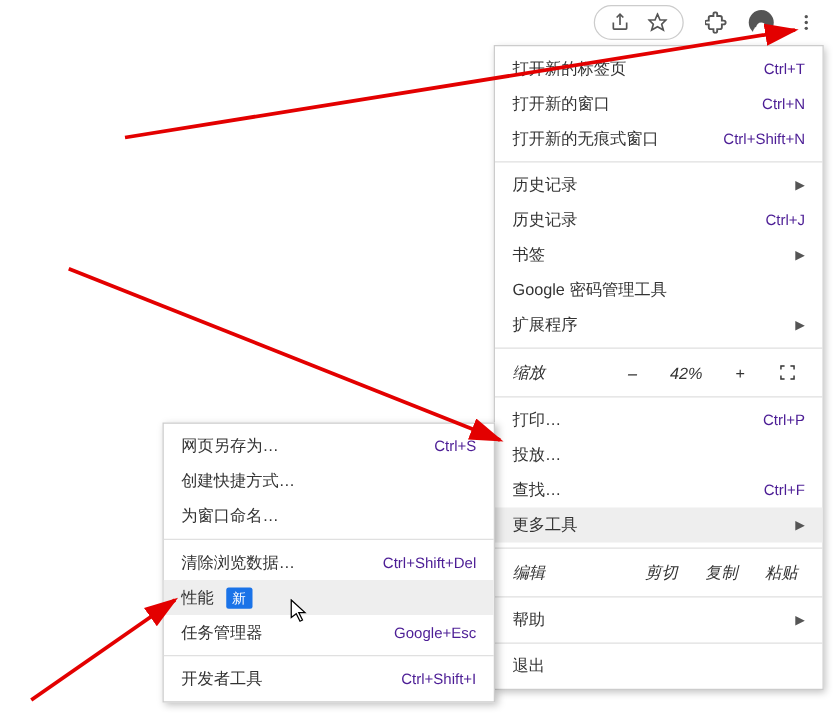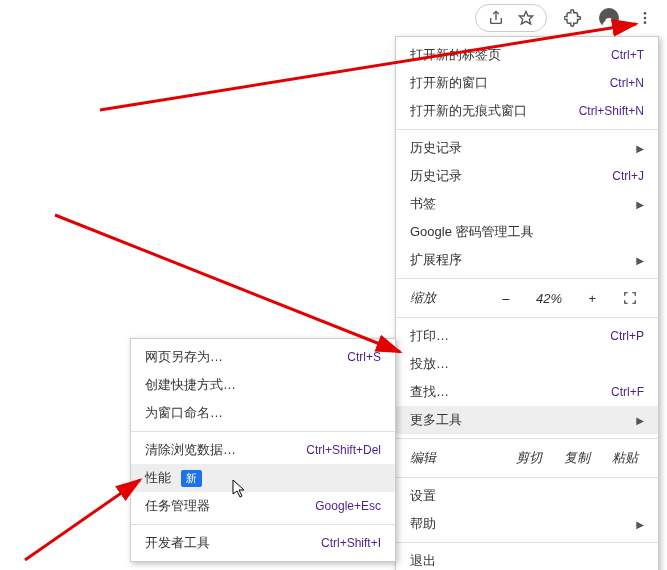--- a/index.html
+++ b/index.html
@@ -217,23 +217,20 @@
   </div>
   <div class="menu-sep"></div>
   <div class="edit-row">
     <span class="label">编辑</span>
     <span class="edit-btn">剪切</span>
     <span class="edit-btn">复制</span>
     <span class="edit-btn">粘贴</span>
   </div>
   <div class="menu-sep"></div>
   <div class="menu-item">
-    <span class="label">设置</span>
-  </div>
-  <div class="menu-item">
     <span class="label">帮助</span>
     <span class="arrow">▶</span>
   </div>
   <div class="menu-sep"></div>
   <div class="menu-item">
     <span class="label">退出</span>
   </div>
 </div>
 
 <div class="menu" style="left:130px; top:338px; width:266px;">

